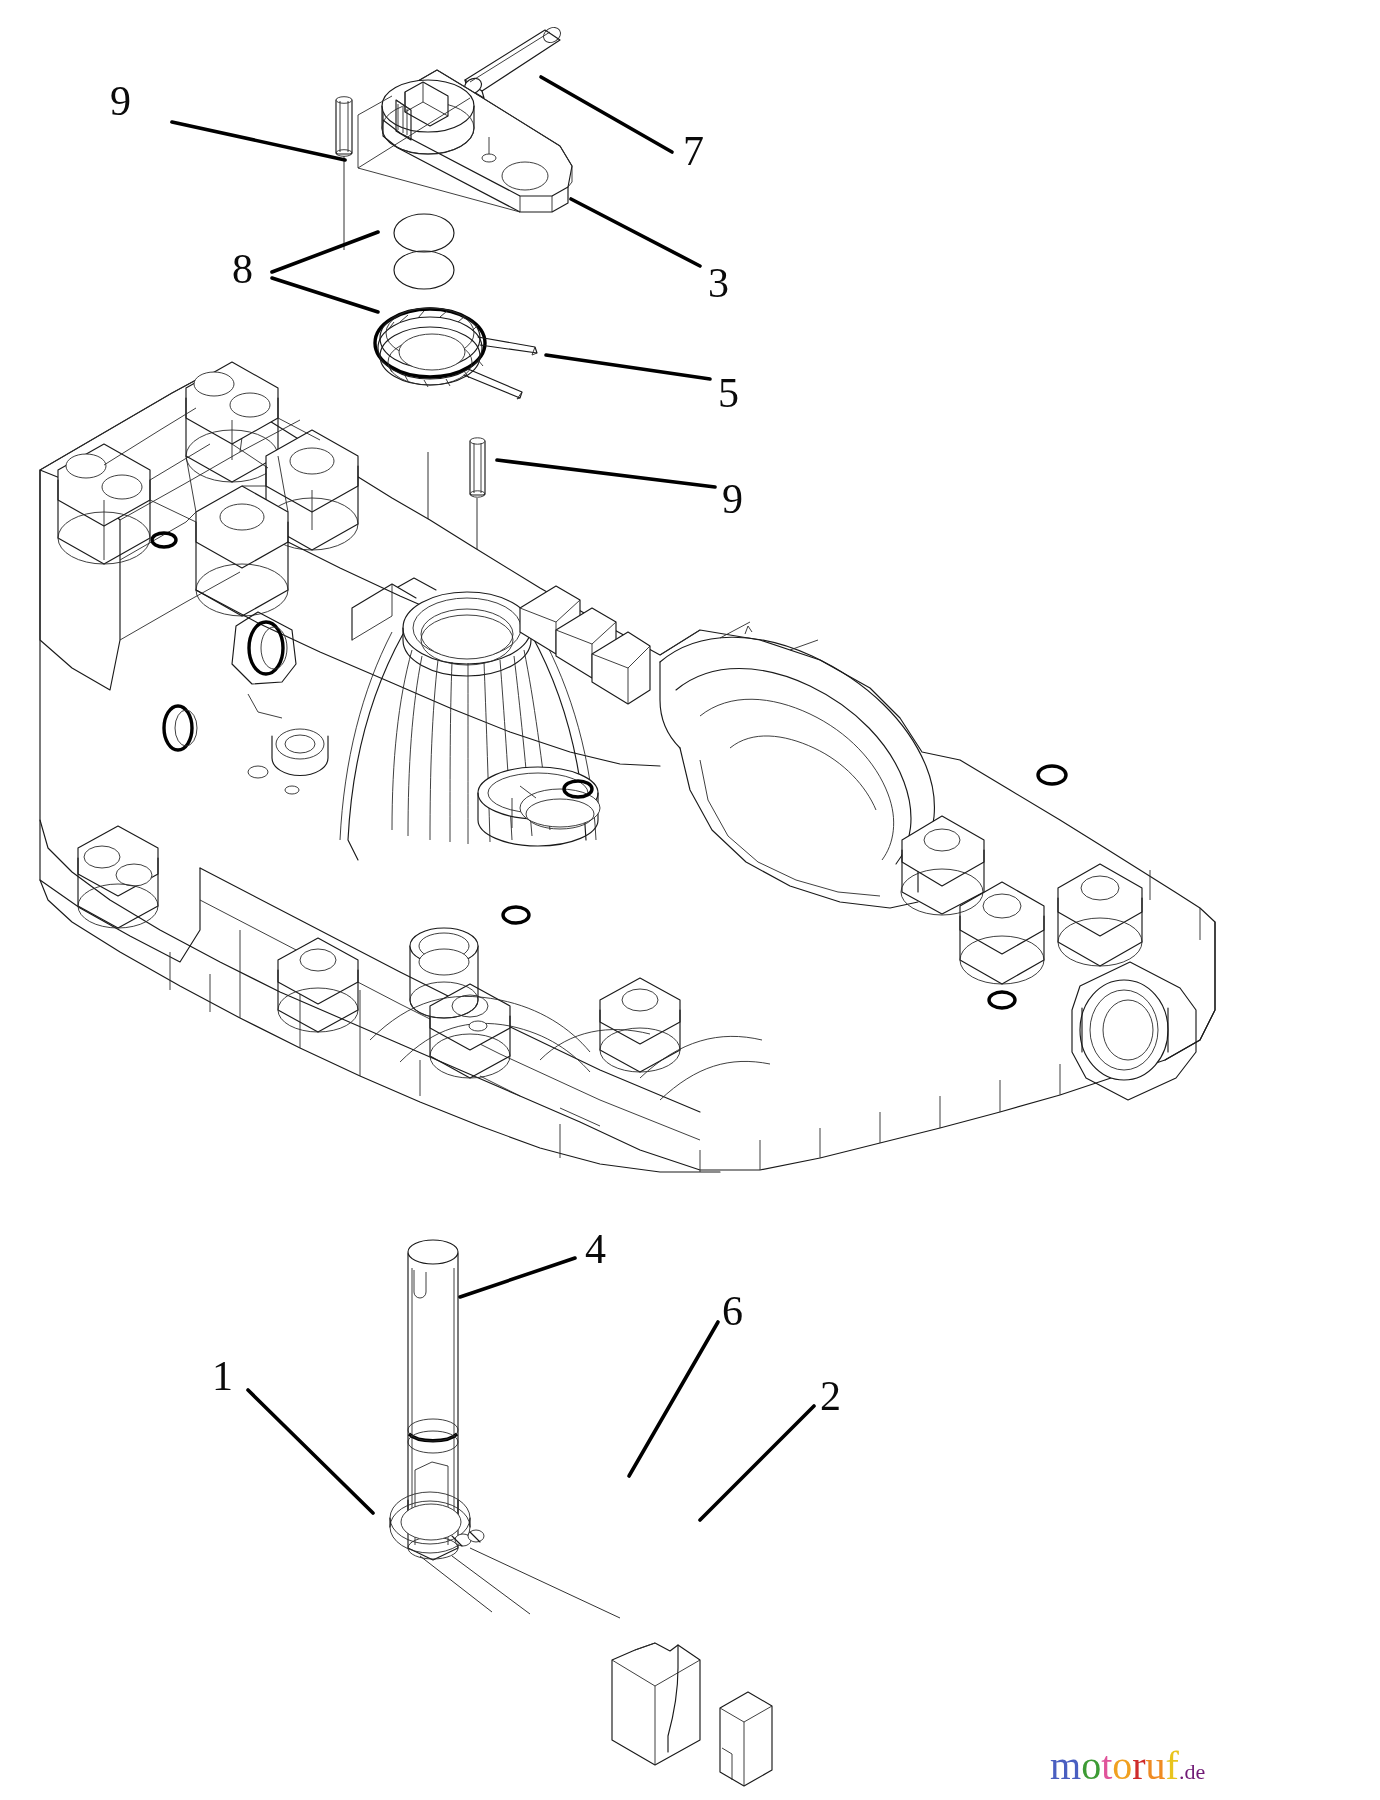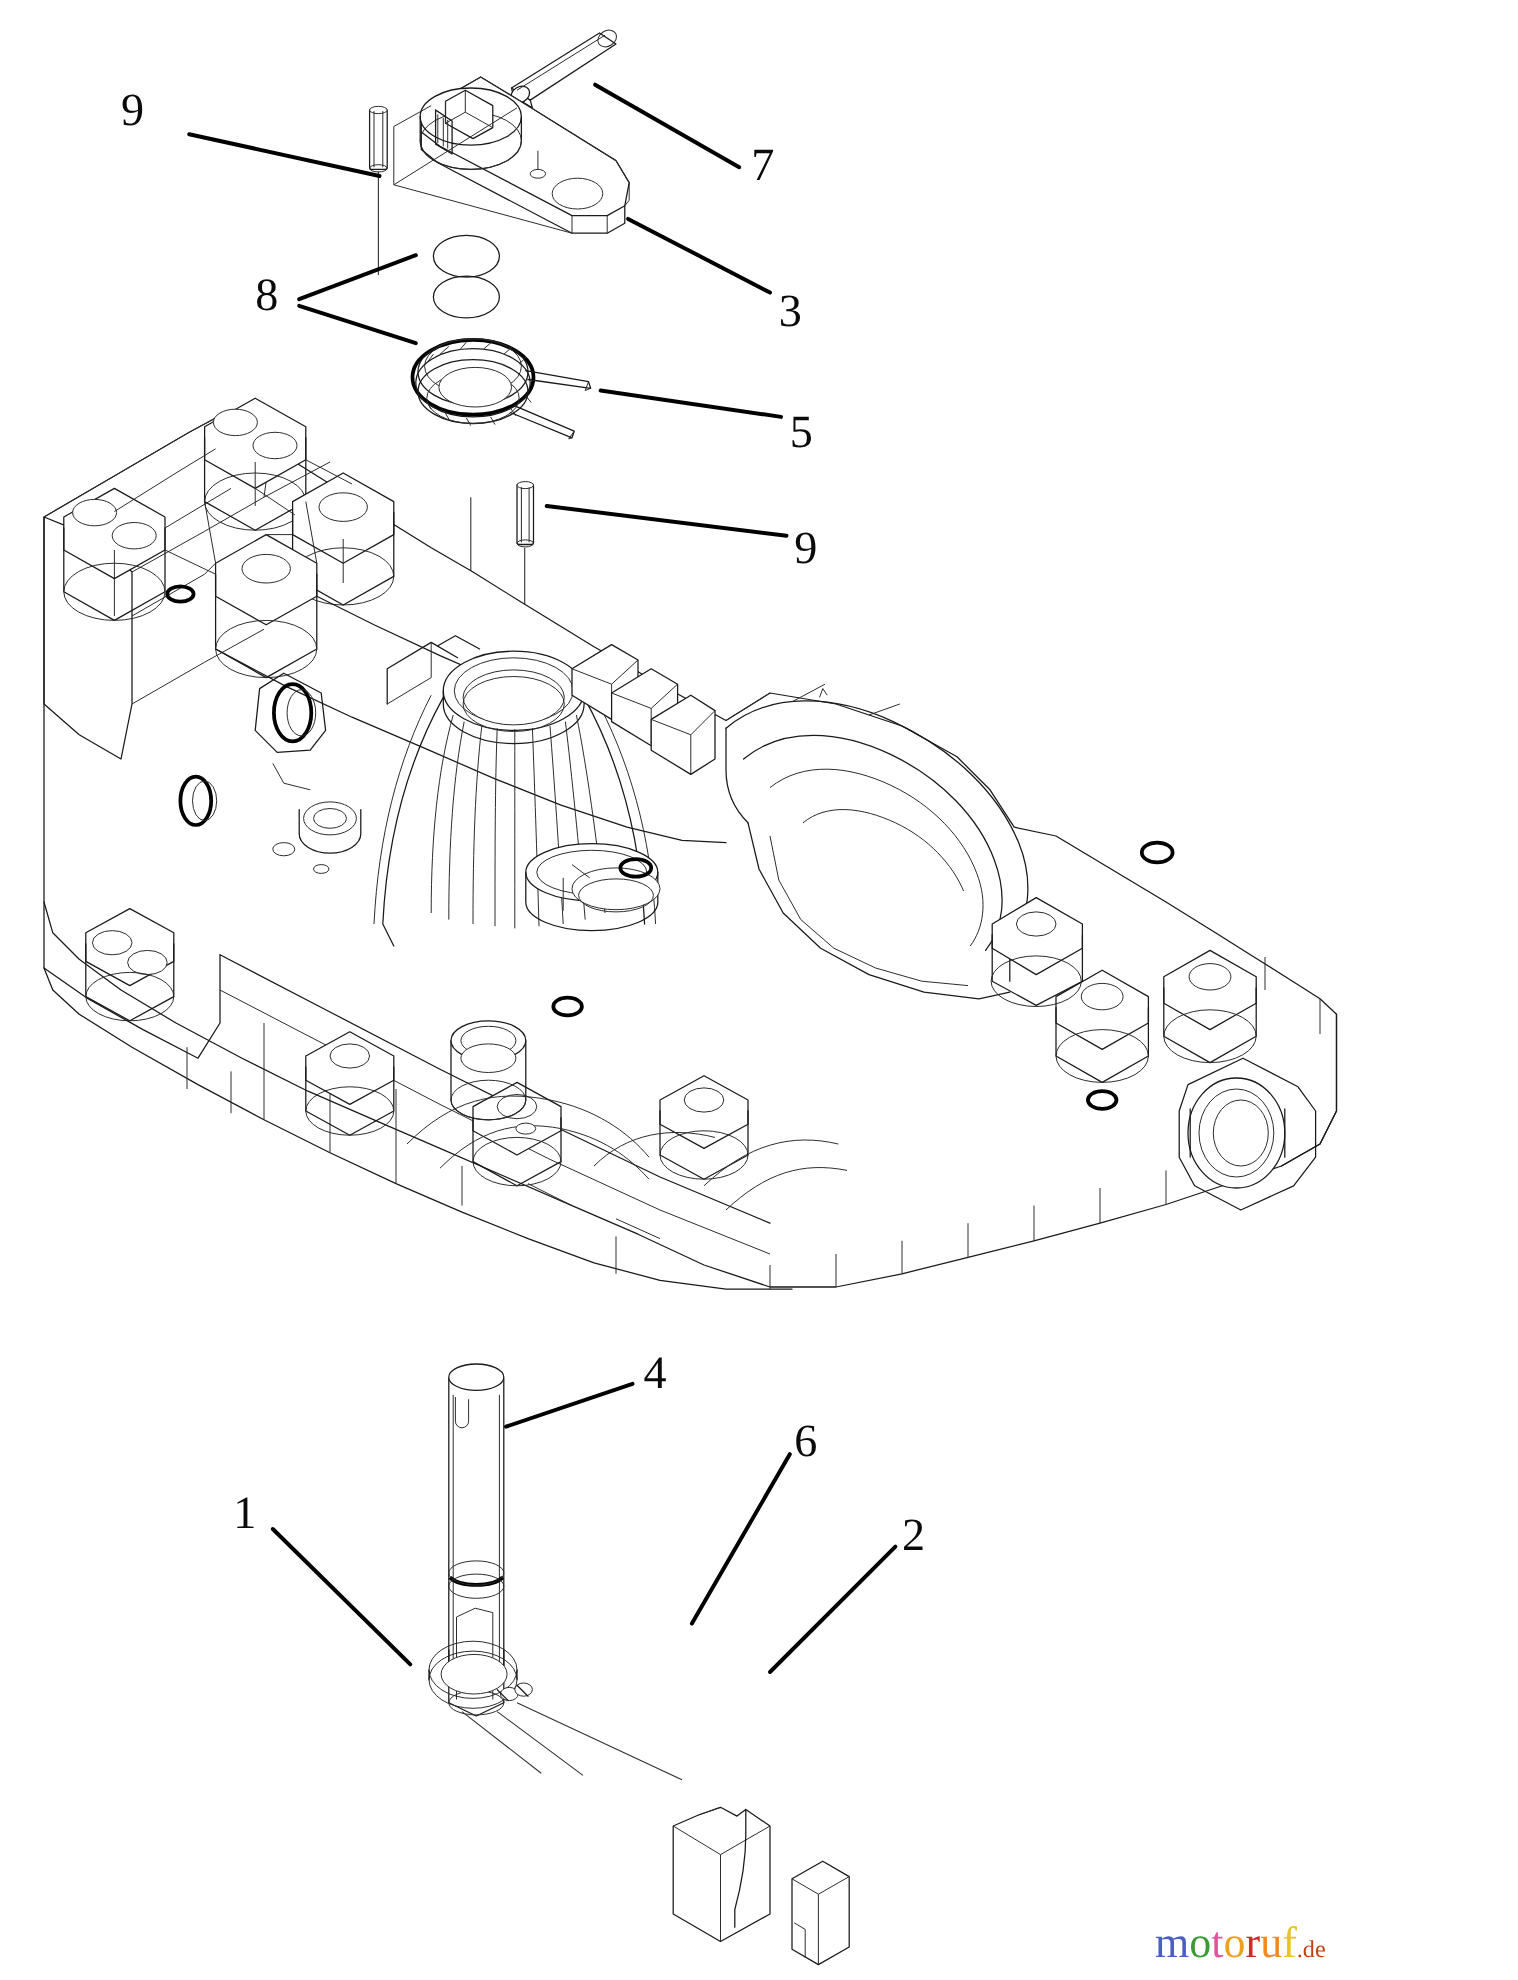--- a/index.html
+++ b/index.html
@@ -428,16 +428,16 @@
   <div class="callout-num" style="left:708px;top:262px;">3</div>
   <div class="callout-num" style="left:232px;top:248px;">8</div>
   <div class="callout-num" style="left:718px;top:372px;">5</div>
   <div class="callout-num" style="left:722px;top:478px;">9</div>
   <div class="callout-num" style="left:585px;top:1228px;">4</div>
   <div class="callout-num" style="left:722px;top:1290px;">6</div>
   <div class="callout-num" style="left:212px;top:1355px;">1</div>
   <div class="callout-num" style="left:820px;top:1375px;">2</div>
 
   <div id="wm">
-    <span style="color: rgb(74, 95, 193);">m</span><span style="color: rgb(61, 155, 53);">o</span><span style="color: rgb(224, 84, 155);">t</span><span style="color: rgb(240, 160, 32);">o</span><span style="color: rgb(207, 43, 43);">r</span><span style="color: rgb(239, 139, 35);">u</span><span style="color: rgb(232, 196, 31);">f</span><span class="dt" style="color: #c2410c;">.de</span>
+    <span style="color: rgb(74, 95, 193);">m</span><span style="color: rgb(61, 155, 53);">o</span><span style="color: rgb(224, 84, 155);">t</span><span style="color: rgb(240, 160, 32);">o</span><span style="color: rgb(207, 43, 43);">r</span><span style="color: rgb(239, 139, 35);">u</span><span style="color: rgb(232, 196, 31);">f</span><span class="dt" style="color: #701a75;">.de</span>
   </div>
 
 </div>
 
 </body></html>

